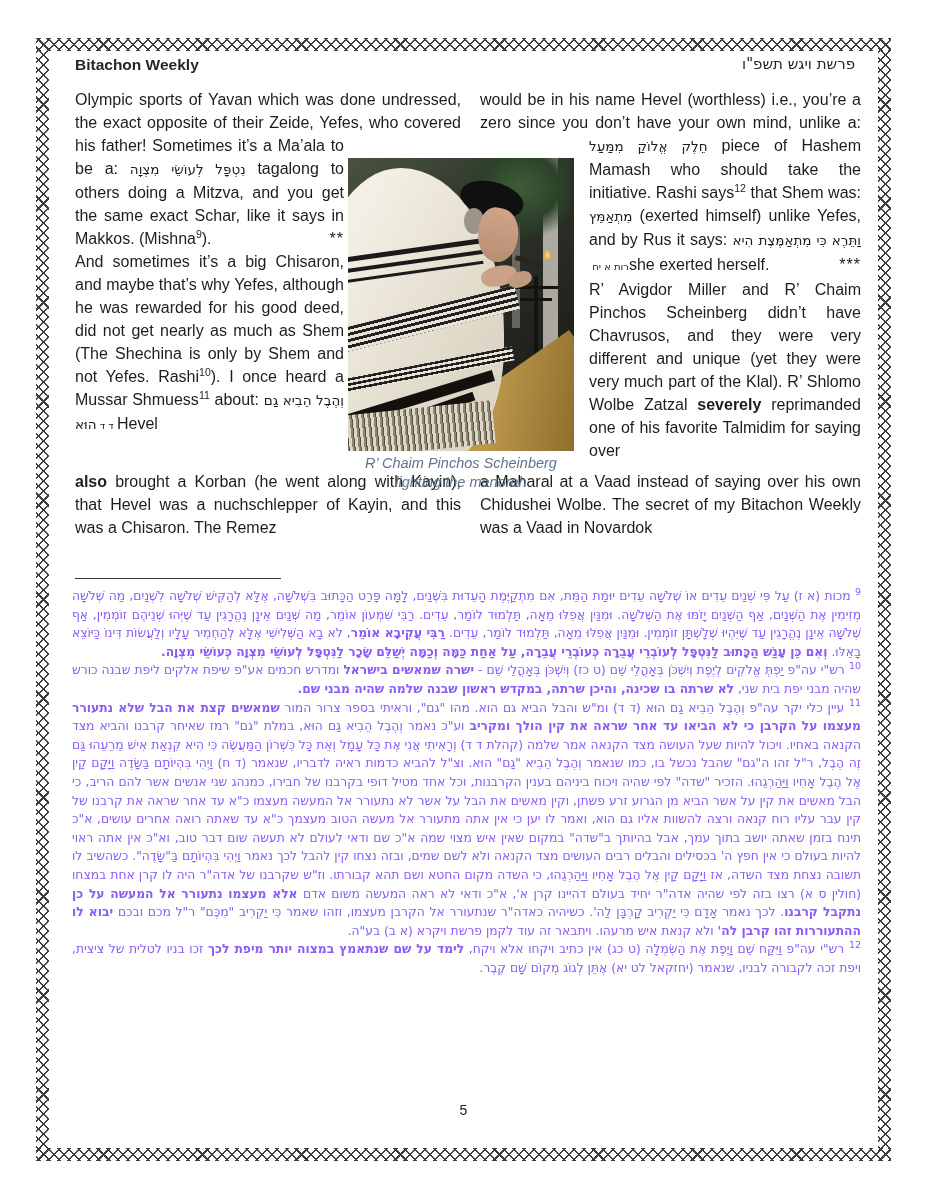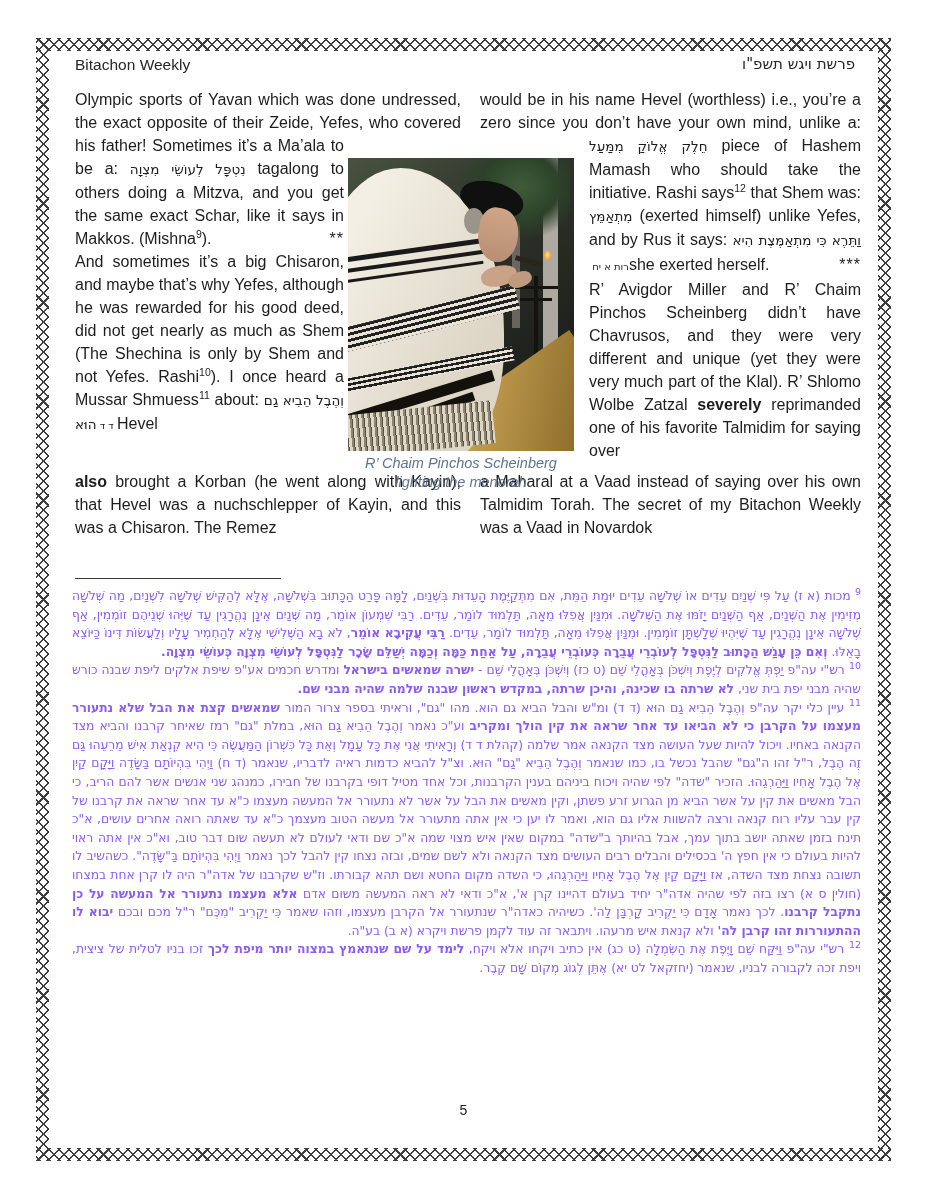--- a/index.html
+++ b/index.html
@@ -13,21 +13,21 @@
     background:
       repeating-linear-gradient(45deg, transparent 0, transparent 2.6px, #3d3d3d 2.6px, #3d3d3d 4.1px, transparent 4.1px, transparent 7px),
       repeating-linear-gradient(135deg, transparent 0, transparent 2.6px, #3d3d3d 2.6px, #3d3d3d 4.1px, transparent 4.1px, transparent 7px);
   }
   .bx-top{left:36px;top:38px;width:855px;height:13px;}
   .bx-bottom{left:36px;top:1148px;width:855px;height:13px;}
   .bx-left{left:36px;top:38px;width:13px;height:1123px;}
   .bx-right{left:878px;top:38px;width:13px;height:1123px;}
 
   
-  .hdr-title{position:absolute;left:75px;top:56px;font-size:15.5px;color:#262626;}
+  .hdr-title{position:absolute;left:75px;top:56px;font-size:15.5px;color:#262626;font-weight:bold;}
   .hdr-parsha{position:absolute;right:72px;top:55px;font-size:15px;color:#262626;direction:rtl;font-family:"DejaVu Sans",sans-serif;}
 
   
   .col{position:absolute;top:88px;font-size:16px;line-height:23px;color:#1d1d1d;text-align:justify;}
   .col-left{left:75px;width:386px;}
   .col-right{left:480px;width:381px;}
   .bodyp{margin:0;}
   .clear-right{clear:right;}
   .clear-left{clear:left;}
   .it{}
@@ -91,21 +91,21 @@
 
   <div class="hdr-title">Bitachon Weekly</div>
   <div class="hdr-parsha">פרשת ויגש תשפ"ו</div>
 
   <div class="col col-left">
       <p class="bodyp"><span>Olympic sports of </span><span class="it">Yavan</span><span> which was done undressed, the exact opposite of their </span><span class="it">Zeide</span><span>, </span><span class="it">Yefes</span><span>, who covered his father! Sometimes </span><span class="cutout right"></span><span>it’s a </span><span class="it">Ma’ala</span><span> to be a: </span><span class="he" dir="rtl">נִטְפָּל לְעוֹשֵׂי מִצְוָה</span><span> tagalong to others doing a </span><span class="it">Mitzva</span><span>, and you get the same exact </span><span class="it">Schar</span><span>, like it says in </span><span class="it">Makkos</span><span>. (</span><span class="it">Mishna</span><sup>9</sup><span>). </span><span class="stars">**</span><br><span>And sometimes it’s a big </span><span class="it">Chisaron</span><span>, and maybe that’s why </span><span class="it">Yefes</span><span>, although he was rewarded for his good deed, did not get nearly as much as </span><span class="it">Shem</span><span> (The </span><span class="it">Shechina</span><span> is only by </span><span class="it">Shem</span><span> and not </span><span class="it">Yefes</span><span>. </span><span class="it">Rashi</span><sup class="it">10</sup><span>). I once heard a </span><span class="it">Mussar Shmuess</span><sup>11</sup><span> about: </span><span class="he" dir="rtl">וְהֶבֶל הֵבִיא גַם הוּא</span><span class="sm" dir="rtl"> ד ד </span><span class="it">Hevel</span></p>
       <p class="bodyp clear-right"><span class="bd">also</span><span> brought a </span><span class="it">Korban</span><span> (he went along with </span><span class="it">Kayin</span><span>), that </span><span class="it">Hevel</span><span> was a nuchschlepper of </span><span class="it">Kayin</span><span>, and this was a </span><span class="it">Chisaron</span><span>. The </span><span class="it">Remez</span></p>
     </div>
   <div class="col col-right">
       <p class="bodyp"><span>would be in his name </span><span class="it">Hevel</span><span> (worthless) i.e., you’re a zero since you don’t have your own mind, unlike a: </span><span class="he" dir="rtl">חֵלֶק אֱלוֹקַ מִמַּעַל</span><span> piece of </span><span class="cutout left"></span><span>Hashem </span><span class="it">Mamash</span><span> who should take the initiative. </span><span class="it">Rashi</span><span> says</span><sup>12</sup><span> that </span><span class="it">Shem</span><span> was: </span><span class="he" dir="rtl">מִתְאַמֵּץ</span><span> (exerted himself) unlike </span><span class="it">Yefes</span><span>, and by </span><span class="it">Rus</span><span> it says: </span><span class="he" dir="rtl">וַתֵּרֶא כִּי מִתְאַמֶּצֶת הִיא</span><span class="sm" dir="rtl"> רות א יח </span><span>she exerted herself. </span><span class="stars">***</span><br><span>R’ Avigdor Miller and R’ Chaim Pinchos Scheinberg didn’t have </span><span class="it">Chavrusos</span><span>, and they were very different and unique (yet they were very much part of the </span><span class="it">Klal</span><span>). R’ Shlomo Wolbe </span><span class="it">Zatzal</span><span> </span><span class="bd">severely</span><span> reprimanded one of his favorite </span><span class="it">Talmidim</span><span> for saying over</span></p>
-      <p class="bodyp clear-left"><span>a </span><span class="it">Maharal</span><span> at a </span><span class="it">Vaad</span><span> instead of saying over his own </span><span class="it">Talmidim Torah</span><span>. The secret of my Bitachon Weekly was a </span><span class="it">Vaad</span><span> in </span><span class="it">Novardok</span></p>
+      <p class="bodyp clear-left"><span>a </span><span class="it">Maharal</span><span> at a </span><span class="it">Vaad</span><span> instead of saying over his own </span><span class="it">Chidushei Wolbe</span><span>. The secret of my Bitachon Weekly was a </span><span class="it">Vaad</span><span> in </span><span class="it">Novardok</span></p>
     </div>
 
   <figure class="fig">
     <div class="photo">
       <div class="ph-window"></div>
       <div class="ph-window2"></div>
       <div class="ph-plant"></div>
       <div class="ph-menorah-stem"></div>
       <div class="ph-menorah-arm1"></div>
       <div class="ph-menorah-arm2"></div>

